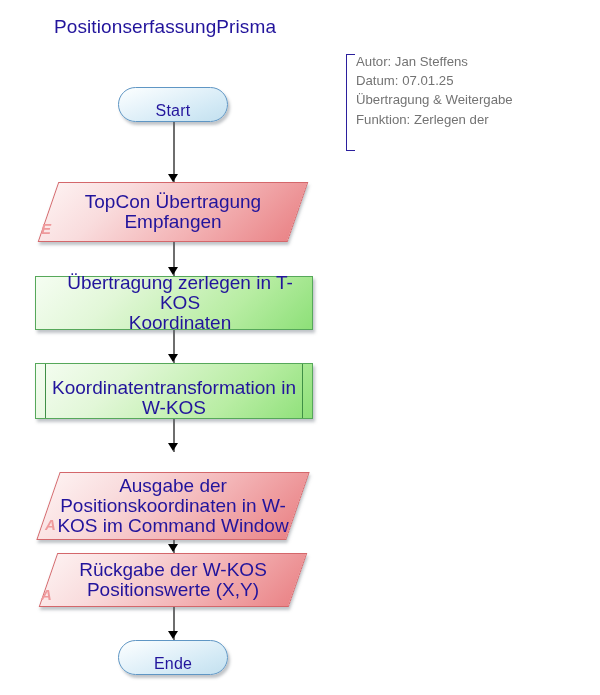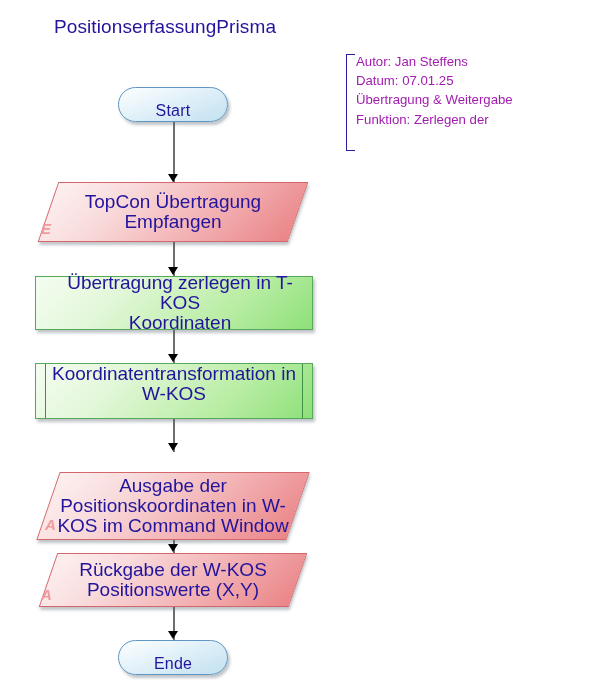--- a/index.html
+++ b/index.html
@@ -53,21 +53,21 @@
     height: 97px;
     border-left: 1.6px solid #2b1f9d;
     border-top: 1.6px solid #2b1f9d;
     border-bottom: 1.6px solid #2b1f9d;
     box-sizing: border-box;
     pointer-events: none;
   }
   .info-line {
     font-size: 13.2px;
     line-height: 19.2px;
-    color: #a21caf;
+    color: #737373;
     white-space: nowrap;
   }
 
   
   .node {
     position: absolute;
     box-sizing: border-box;
   }
   .node-label {
     position: relative;
@@ -102,21 +102,21 @@
     justify-content: flex-start;
     border: 1.3px solid #56a85a;
     background: linear-gradient(135deg, #f5fdf2 0%, #e2f7d8 30%, #b8eda3 70%, #8de078 100%);
     box-shadow: 2px 3px 3px rgba(90,100,110,0.38);
     padding-left: 12px;
   }
 
   
   .subroutine {
     display: flex;
-    align-items: flex-start;
+    align-items: flex-end;
     justify-content: center;
     border: 1.3px solid #56a85a;
     background: linear-gradient(135deg, #f5fdf2 0%, #e2f7d8 30%, #b8eda3 70%, #8de078 100%);
     box-shadow: 2px 3px 3px rgba(90,100,110,0.38);
   }
   .subroutine .bar {
     position: absolute;
     top: 0;
     bottom: 0;
     width: 1.4px;

